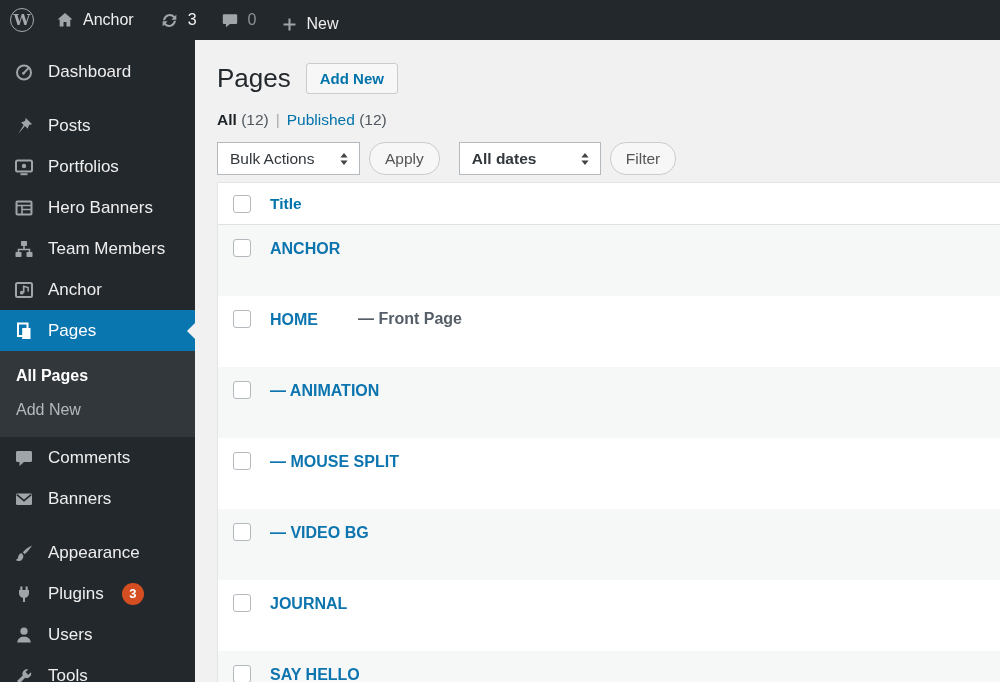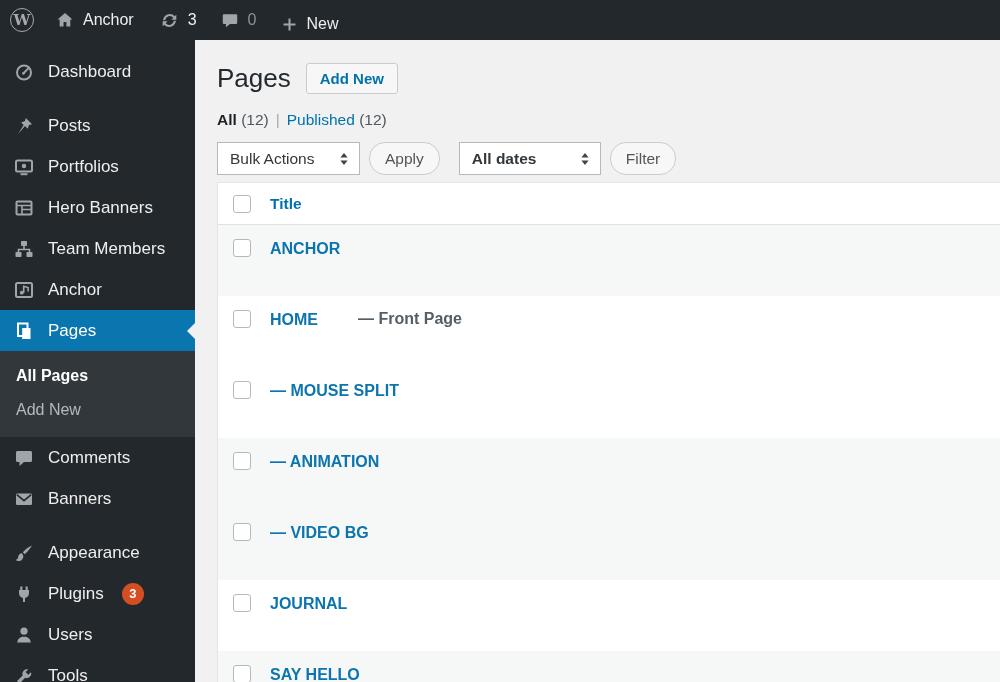--- a/index.html
+++ b/index.html
@@ -331,38 +331,38 @@
     </div>
 
     <div class="trow">
       <input type="checkbox" class="wp-checkbox" style="">
       <span style="display:flex;align-items:flex-start;gap:35px;">
         <a class="row-title">HOME</a>
         <span class="post-state">— Front Page</span>
       </span>
     </div>
 
+    <div class="trow alt">
+      <input type="checkbox" class="wp-checkbox" style="">
+      <a class="row-title">— ANIMATION</a>
+    </div>
+
     <div class="trow">
       <input type="checkbox" class="wp-checkbox" style="">
       <a class="row-title">— MOUSE SPLIT</a>
     </div>
 
     <div class="trow alt">
       <input type="checkbox" class="wp-checkbox" style="">
-      <a class="row-title">— ANIMATION</a>
+      <a class="row-title">— VIDEO BG</a>
+    </div>
+
+    <div class="trow">
+      <input type="checkbox" class="wp-checkbox" style="">
+      <a class="row-title">JOURNAL</a>
     </div>
 
     <div class="trow alt">
       <input type="checkbox" class="wp-checkbox" style="">
-      <a class="row-title">— VIDEO BG</a>
-    </div>
-
-    <div class="trow">
-      <input type="checkbox" class="wp-checkbox" style="">
-      <a class="row-title">JOURNAL</a>
-    </div>
-
-    <div class="trow alt">
-      <input type="checkbox" class="wp-checkbox" style="">
       <a class="row-title">SAY HELLO</a>
     </div>
   </div>
 </div>
 
 </body></html>

